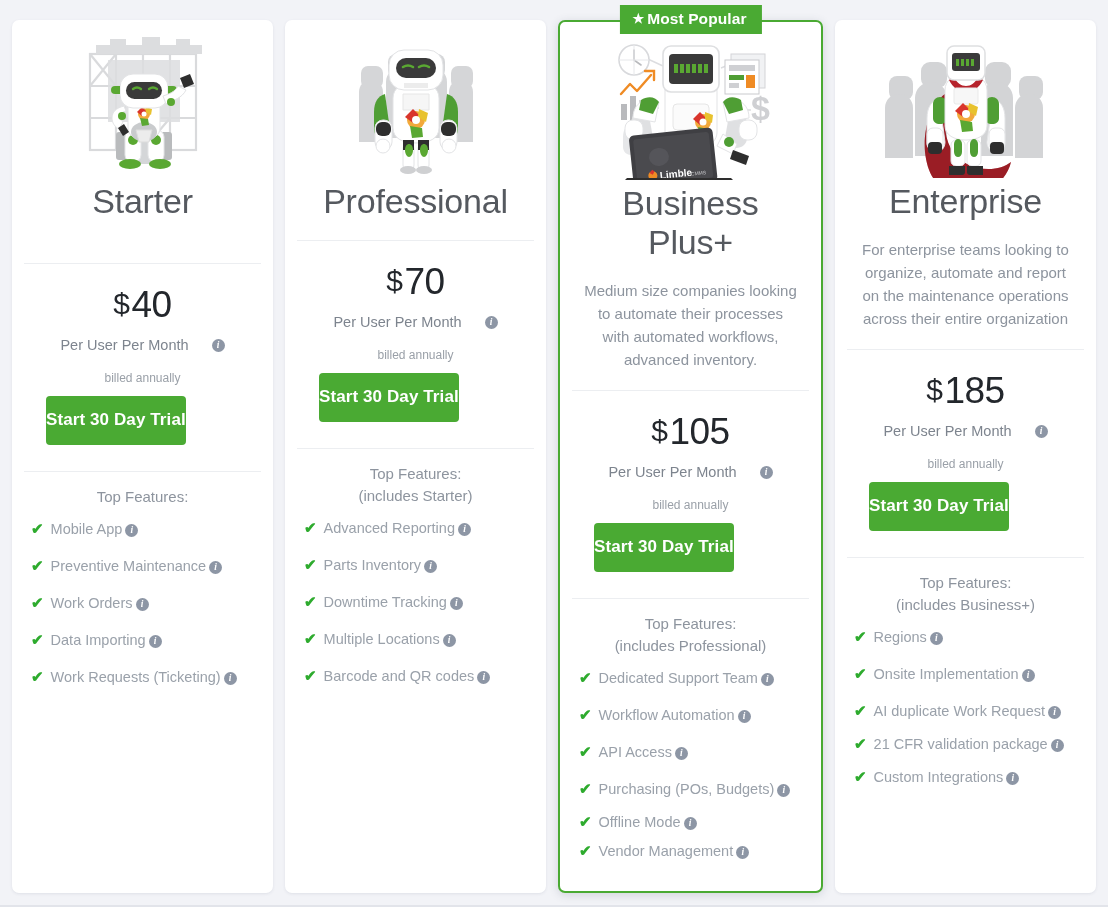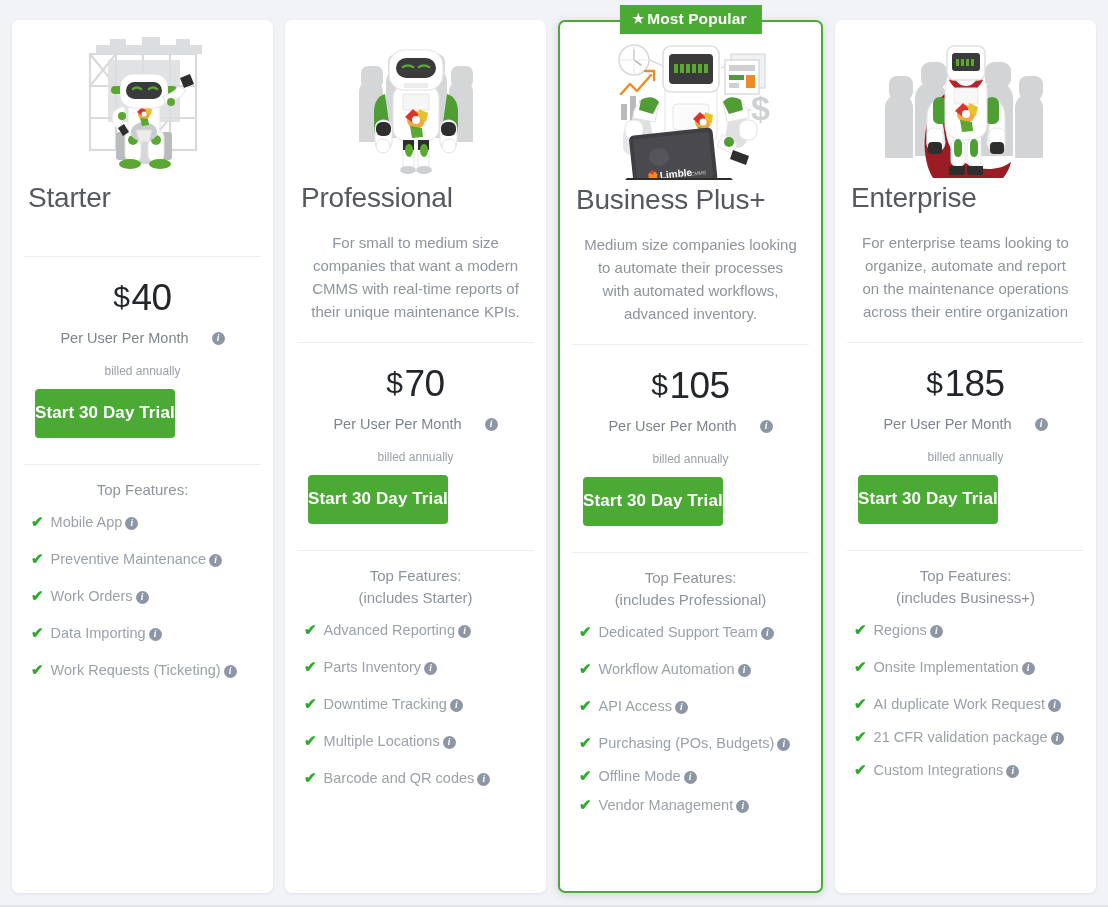--- a/index.html
+++ b/index.html
@@ -46,22 +46,22 @@
     white-space: nowrap;
     letter-spacing: .1px;
     z-index: 5;
   }
   .popular-badge .star { font-size: 13px; margin-right: 3px; position: relative; top: -1px; }
   
   .card-head { padding: 14px 16px 0 16px; }
   .illus { height: 146px; display: flex; align-items: center; justify-content: center; }
   .illus svg { display: block; }
   .plan-title {
-    text-align: left;
-    font-size: 28px;
+    text-align: center;
+    font-size: 34px;
     color: #55595f;
     font-weight: normal;
     margin-top: 2px;
     letter-spacing: -.2px;
   }
   .plan-desc {
     text-align: center;
     font-size: 15px;
     line-height: 23px;
     color: #8d949e;
@@ -77,21 +77,21 @@
     font-weight: normal;
   }
   .price .cur { font-size: 30px; position: relative; top: -3px; margin-right: 2px; }
   .per-user {
     font-size: 14.5px; color: #7d848e; margin-top: 11px;
     display: flex; align-items: center; justify-content: center; gap: 20px;
   }
   .billed { font-size: 12px; color: #9aa0a8; margin-top: 18px; }
   .trial-btn {
     display: block;
-    margin: 11px 22px 0 23px;
+    margin: 11px 22px 0 34px;
     background: #4aaa33;
     color: #ffffff;
     border: none;
     border-radius: 4px;
     font-size: 17px;
     font-weight: bold;
     padding: 14px 0 15px 0;
     cursor: pointer;
     font-family: "Liberation Sans", sans-serif;
     letter-spacing: .1px;
@@ -267,21 +267,20 @@
             <rect x="62" y="104" width="11" height="10" fill="#2e2e2e"></rect>
             <rect x="77" y="104" width="11" height="10" fill="#2e2e2e"></rect>
             <path d="M64 114c0-4 2-6 4-6s4 2 4 6-2 7-4 7-4-3-4-7z" fill="#5aa832"></path>
             <path d="M79 114c0-4 2-6 4-6s4 2 4 6-2 7-4 7-4-3-4-7z" fill="#5aa832"></path>
             <ellipse cx="67" cy="134" rx="8" ry="4" fill="#cfd0d2"></ellipse>
             <ellipse cx="83" cy="134" rx="8" ry="4" fill="#cfd0d2"></ellipse>
           </g>
         </svg>
       </div>
       <div class="plan-title">Professional</div>
-      <div class="plan-desc">For small to medium size companies that want a modern CMMS with real-time reports of their unique maintenance KPIs.</div>
     </div>
     <div style="flex:0 0 auto;margin-top:auto"></div>
     <div style="height:19px"></div>
     <div class="divider"></div>
     <div class="price-zone">
       <div class="price"><span class="cur">$</span><span>70</span></div>
       <div class="per-user">
           <span>Per User Per Month</span>
           <span class="info">i</span>
         </div>

